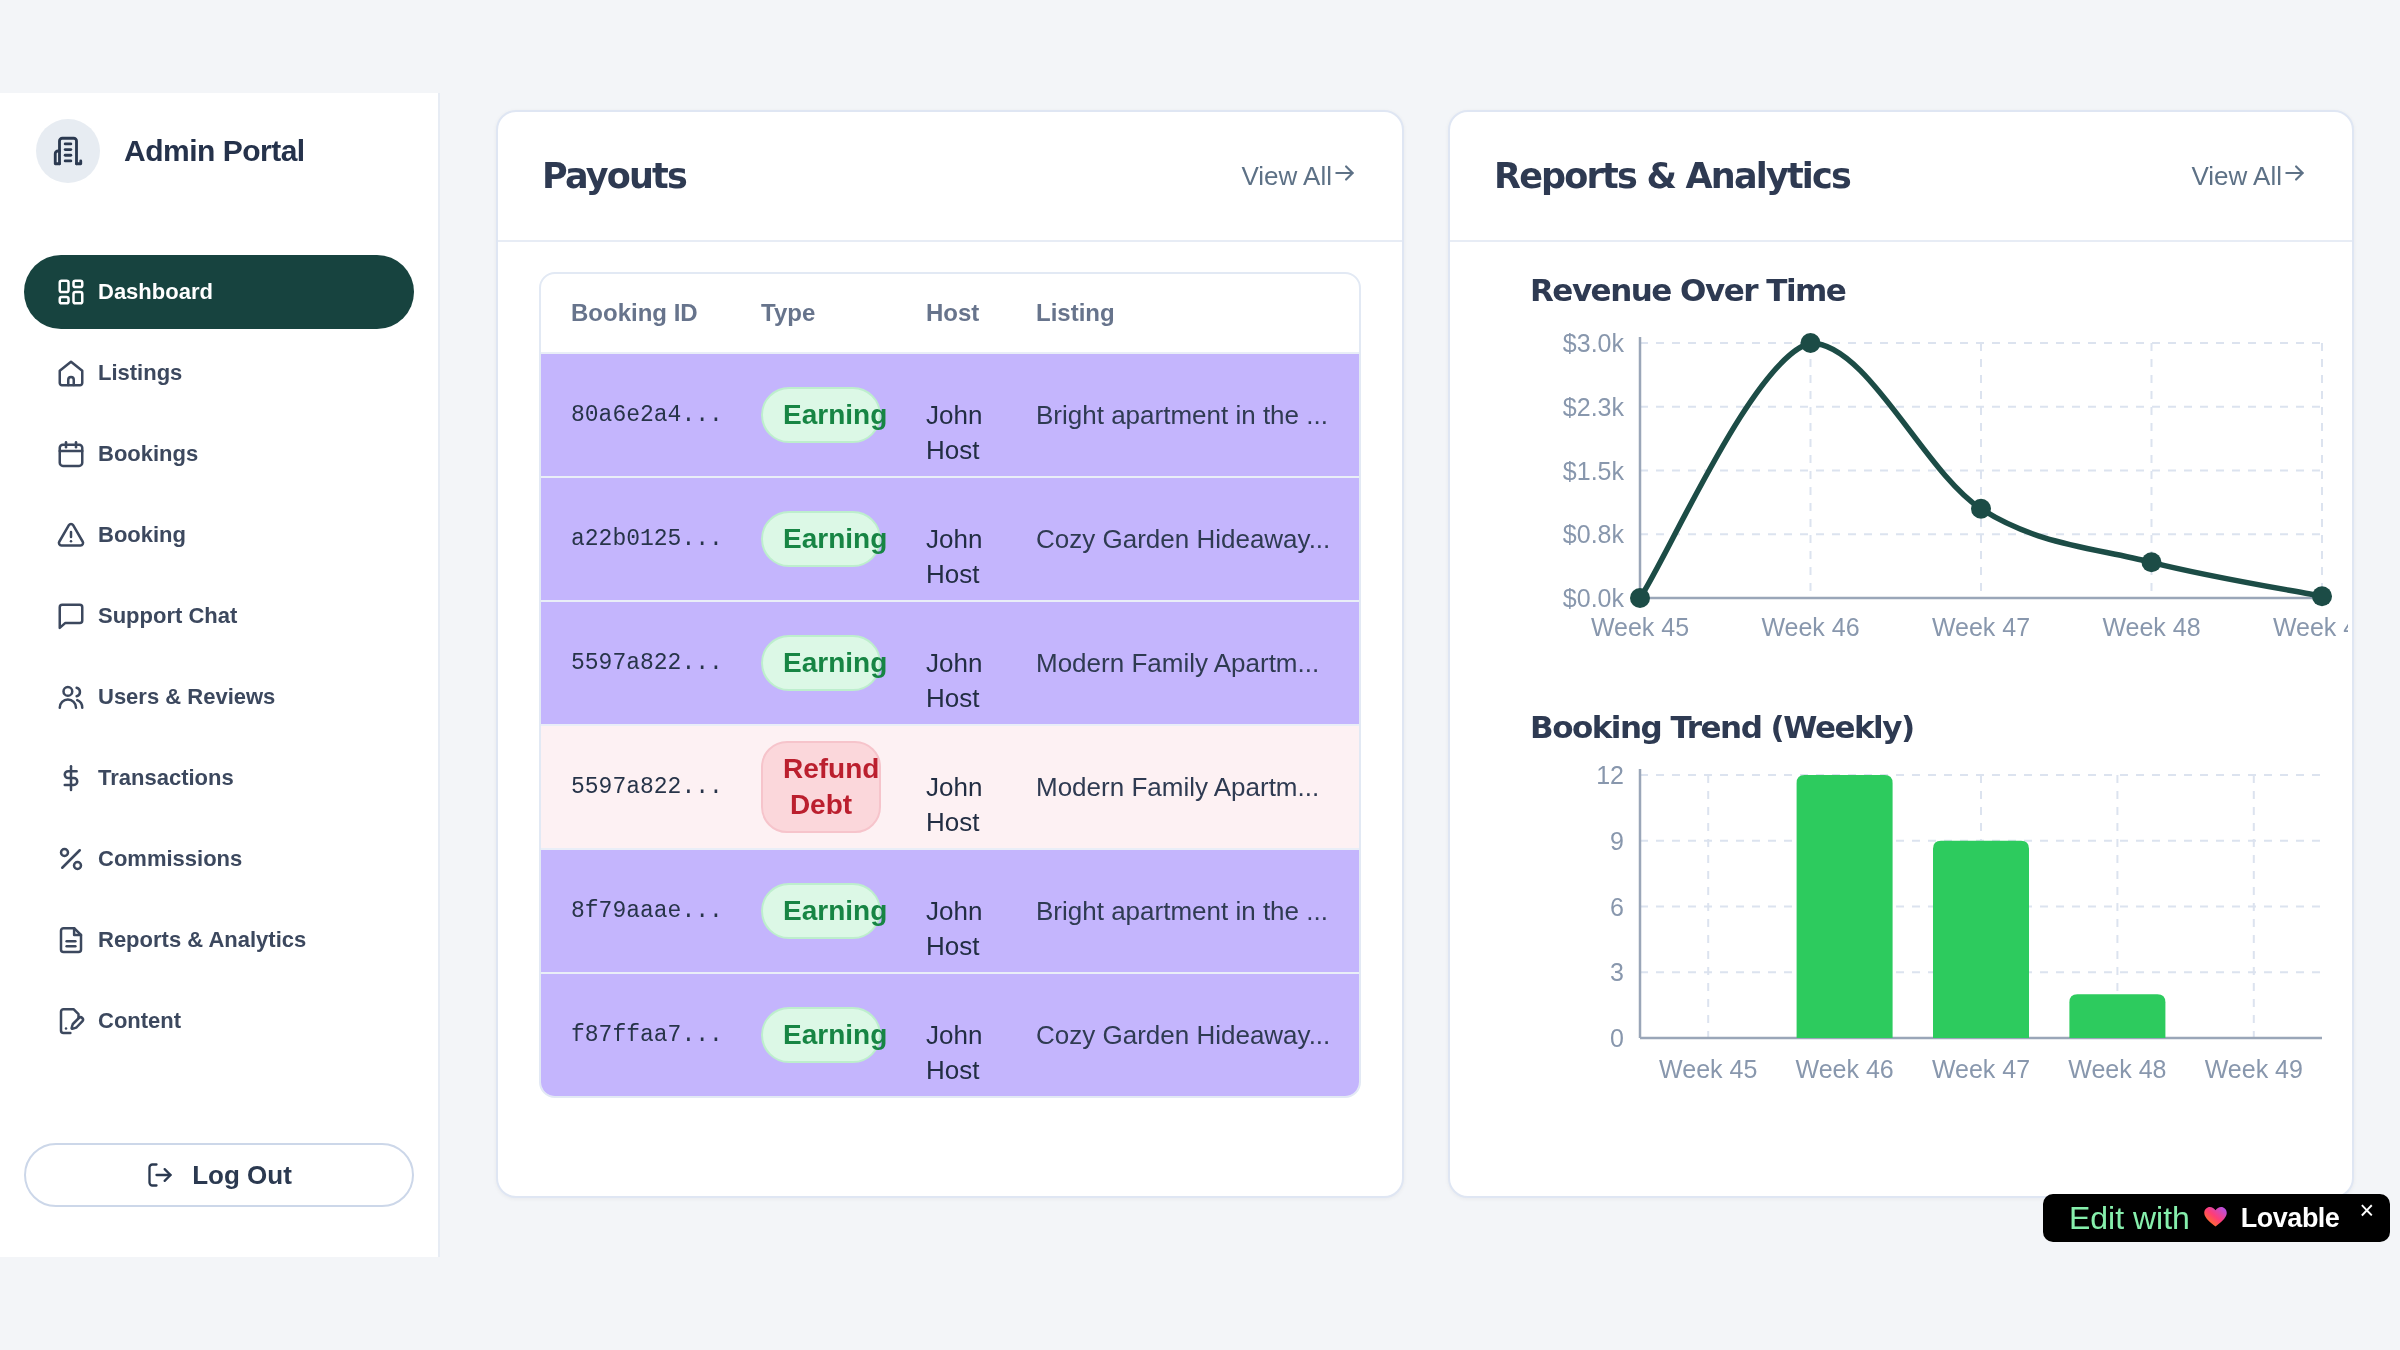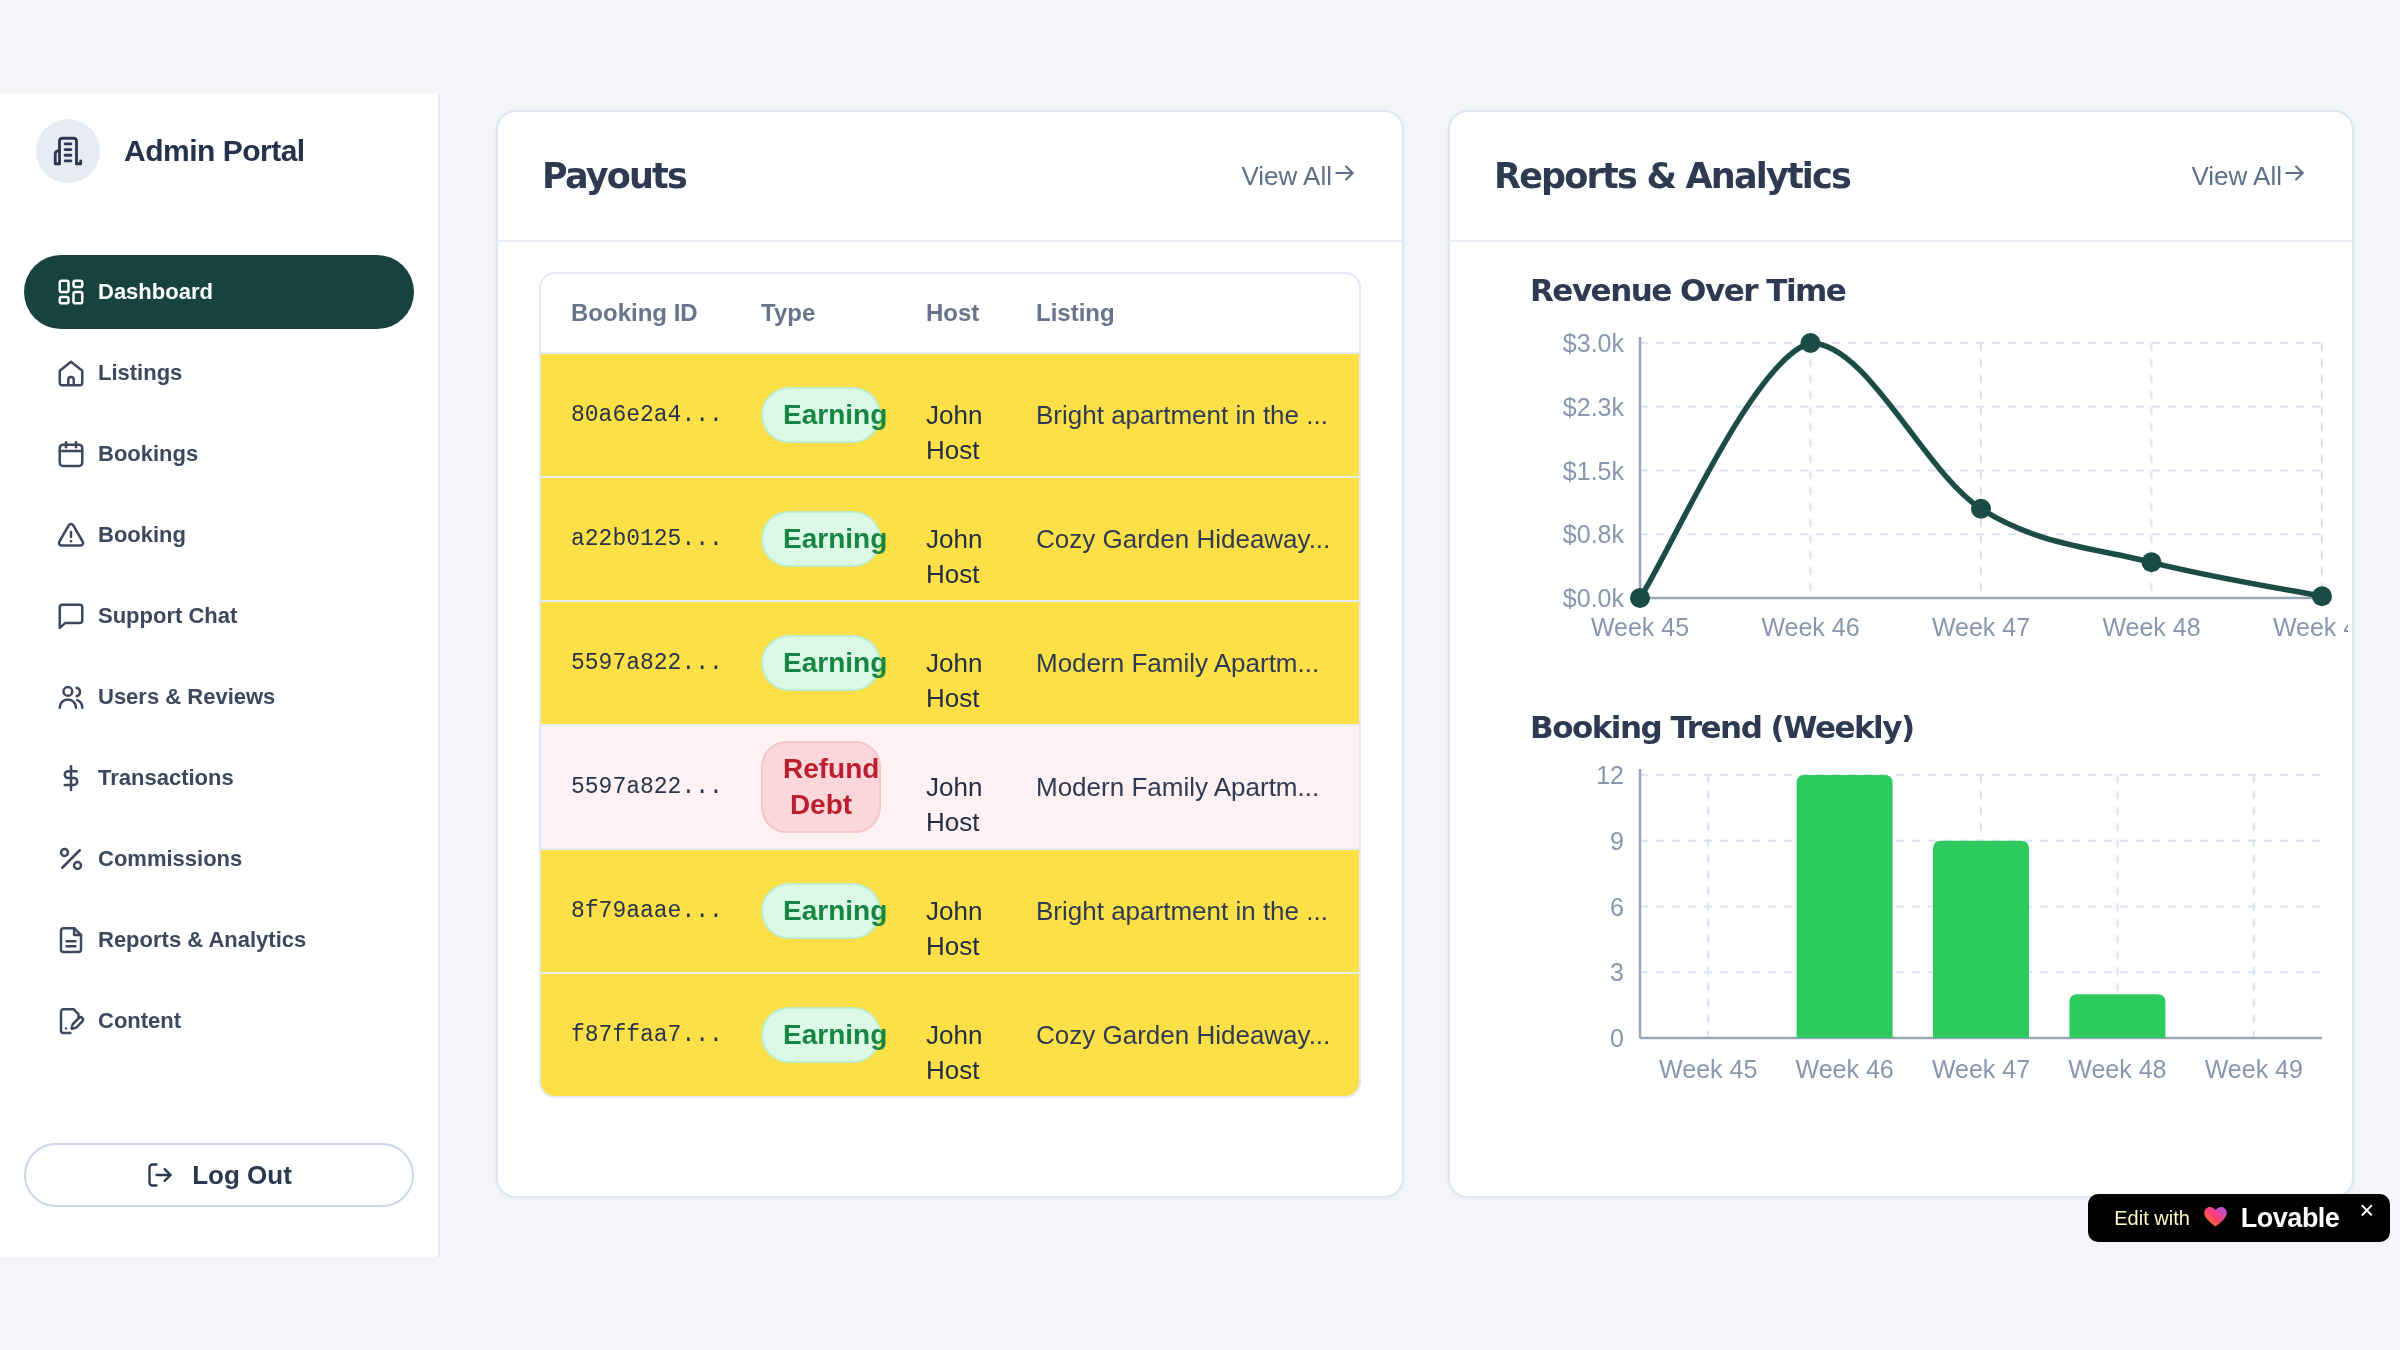--- a/index.html
+++ b/index.html
@@ -57,21 +57,21 @@
   }
   .view-all{
     display:flex;align-items:center;color:#5d7186;font-size:26px;font-weight:500;
     cursor:pointer;text-decoration:none;
   }
   
   .table-wrap{margin:30px 41px;border:2px solid #e2e9f4;border-radius:16px;overflow:hidden;background:#fff;}
   .thead,.trow{display:grid;grid-template-columns:190px 165px 110px 1fr;padding:0 30px;align-items:center;}
   .thead{height:78px;color:#67748c;font-size:24px;font-weight:700;}
   .trow{height:124px;border-top:2px solid #e9eef7;}
-  .trow.earning{background:#fde047;}
+  .trow.earning{background:#c4b5fd;}
   .trow.refund{background:#fdf1f3;}
   .cell-id{font-family:"Liberation Mono","DejaVu Sans Mono",monospace;font-size:23px;color:#273449;}
   .badge{
     display:inline-block;padding:8px 20px;border-radius:999px;font-size:28px;font-weight:700;
     line-height:1.3;text-align:center;max-width:120px;
   }
   .badge.earning{background:var(--earning-bg);color:var(--earning-text);border:2px solid var(--earning-border);}
   .badge.refund{background:var(--refund-bg);color:var(--refund-text);border:2px solid var(--refund-border);border-radius:26px;}
   .cell-host{font-size:26px;color:#222e43;line-height:1.35;max-width:110px;margin-top:36px;}
   .cell-listing{font-size:26px;color:#2f3b52;white-space:nowrap;}
@@ -83,21 +83,21 @@
   .chart-title.second{margin-top:56px;}
   svg.chart{display:block;margin-left:48px;}
   svg.chart line.grid{stroke:#dce3ef;stroke-width:2;stroke-dasharray:8 8;}
   svg.chart line.axis{stroke:#9aa6b8;stroke-width:2.5;}
   svg.chart text.tick{font-family:"Liberation Sans",sans-serif;font-size:25px;fill:#8897ad;font-weight:500;}
   
   .lovable-badge{
     position:absolute;right:10px;top:1194px;height:48px;background:#000000;border-radius:10px;
     display:flex;align-items:center;gap:12px;padding:0 16px 0 26px;cursor:pointer;
   }
-  .lovable-prefix{color:#fef9c3;font-size:20px;}
+  .lovable-prefix{color:#86efac;font-size:32px;}
   .lovable-brand{color:#ffffff;font-size:27px;font-weight:800;letter-spacing:-.5px;}
   .badge-close{color:#ffffff;font-size:25px;line-height:1;align-self:flex-start;margin:4px 0 0 8px;cursor:pointer;}
 </style>
 </head>
 <body>
 
 <div class="app">
 
   <aside class="sidebar">
     <div class="brand">

